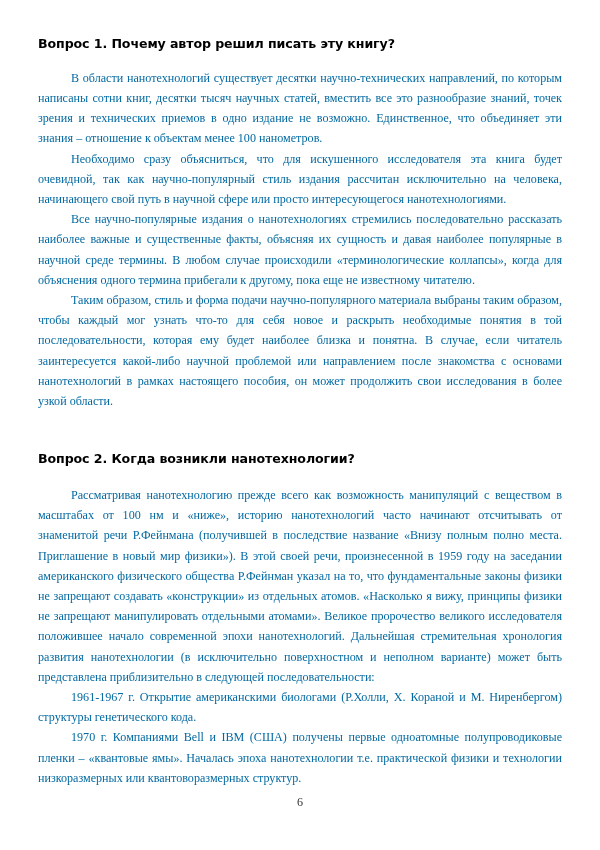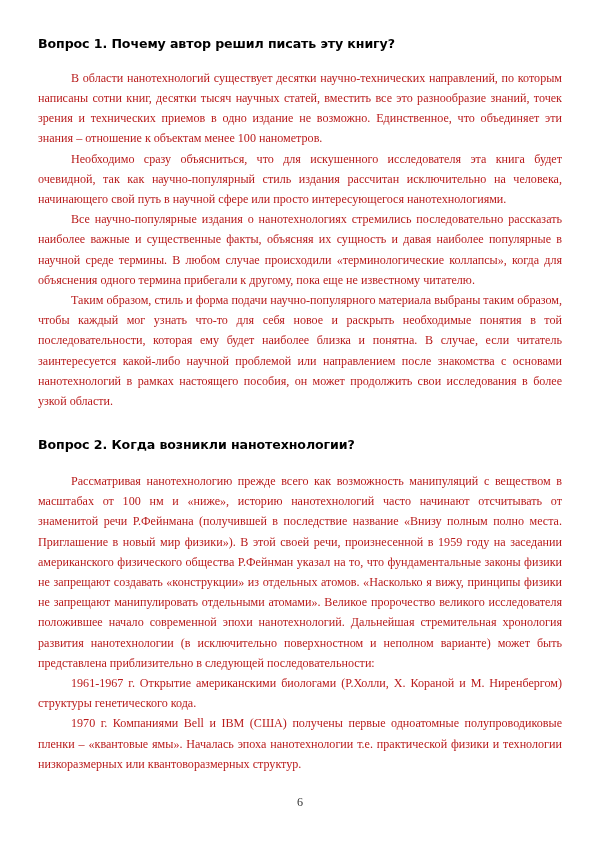--- a/index.html
+++ b/index.html
@@ -37,32 +37,32 @@
     padding: 0;
     letter-spacing: -0.1px;
     line-height: 1.25;
   }
 
   .heading-block {
     margin: 0 0 16px 0;
   }
 
   .heading-block.second {
-    margin-top: 26px;
+    margin-top: 40px;
     margin-bottom: 18px;
   }
 
   p.para {
     margin: 0;
     padding: 0;
     font-size: 12.1px;
     line-height: 20.2px;
     text-align: justify;
     text-indent: 33px;
-    color: #b91c1c;
+    color: #0369a1;
     hyphens: manual;
     -webkit-hyphens: manual;
   }
 
   p.para + p.para {
     margin-top: 0;
   }
 
   .page-number {
     position: absolute;

